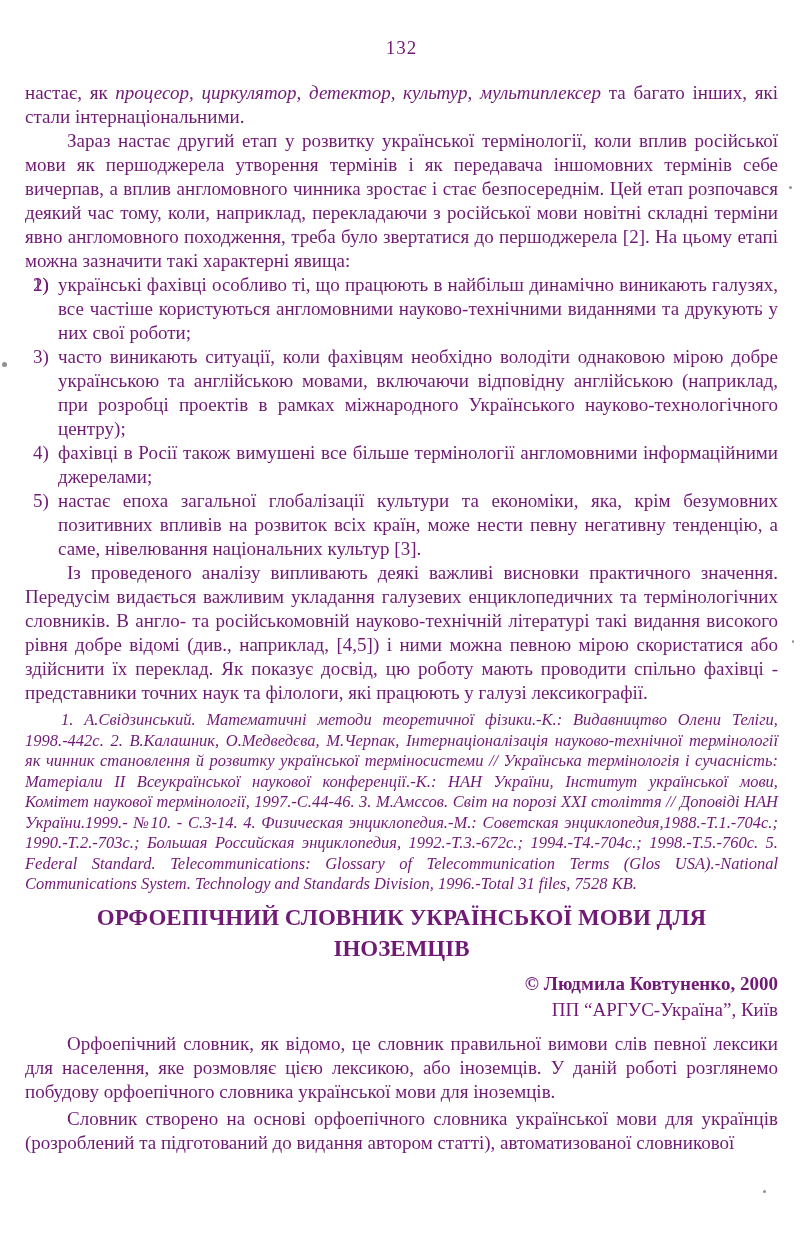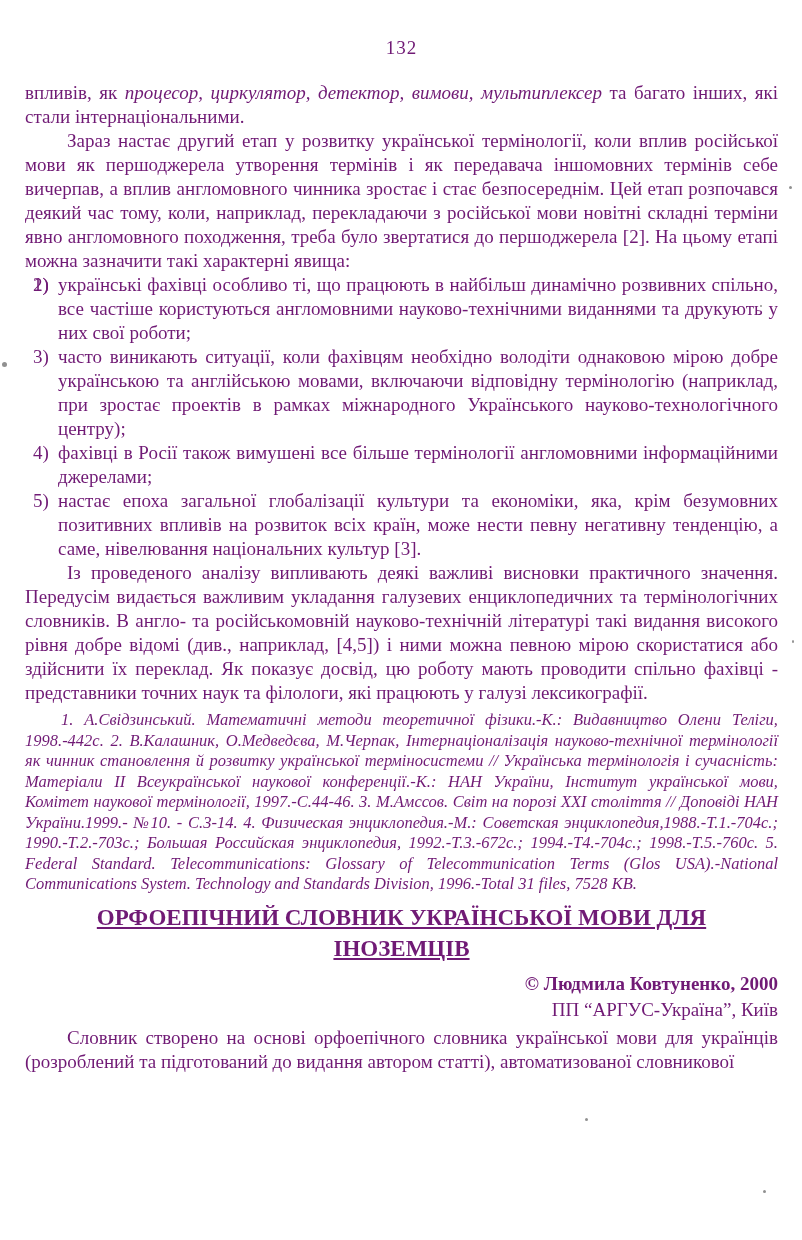--- a/index.html
+++ b/index.html
@@ -57,21 +57,20 @@
     line-height: 20.5px;
     text-align: justify;
     text-indent: 36px;
   }
   .article-title {
     margin-top: 7px;
     text-align: center;
     font-weight: bold;
     font-size: 23px;
     line-height: 31px;
-    text-decoration: underline;
   }
   .copyright-line {
     margin-top: 7px;
     font-weight: bold;
     font-size: 19px;
     line-height: 26px;
     text-align: right;
   }
   .affiliation-line {
     font-size: 19px;
@@ -92,33 +91,33 @@
 </head>
 <body>
 
 <div class="page">
 
   <div class="content">
 
     <div class="page-number">132</div>
 
     <div class="bodytext">
-      <p class="para-cont intro-first"><span>впливів, як </span><span class="term-italic">процесор, циркулятор, детектор, вимови, мультиплексер</span><span> та багато інших, які стали інтернаціональними.</span></p>
+      <p class="para-cont intro-first"><span>настає, як </span><span class="term-italic">процесор, циркулятор, детектор, культур, мультиплексер</span><span> та багато інших, які стали інтернаціональними.</span></p>
       <p class="para">Зараз настає другий етап у розвитку української термінології, коли вплив російської мови як першоджерела утворення термінів і як передавача іншомовних термінів себе вичерпав, а вплив англомовного чинника зростає і стає безпосереднім. Цей етап розпочався деякий час тому, коли, наприклад, перекладаючи з російської мови новітні складні терміни явно англомовного походження, треба було звертатися до першоджерела [2]. На цьому етапі можна зазначити такі характерні явища:</p>
     </div>
 
     <div class="numbered-list">
       <div class="list-item">
         <span class="num">1)</span>
       </div>
       <div class="list-item">
-        <span class="num">2)</span><span>українські фахівці особливо ті, що працюють в найбільш динамічно розвивних спільно, все частіше користуються англомовними науково-технічними виданнями та друкують у них свої роботи;</span>
+        <span class="num">2)</span><span>українські фахівці особливо ті, що працюють в найбільш динамічно виникають галузях, все частіше користуються англомовними науково-технічними виданнями та друкують у них свої роботи;</span>
       </div>
       <div class="list-item">
-        <span class="num">3)</span><span>часто виникають ситуації, коли фахівцям необхідно володіти однаковою мірою добре українською та англійською мовами, включаючи відповідну термінологію (наприклад, при зростає проектів в рамках міжнародного Українського науково-технологічного центру);</span>
+        <span class="num">3)</span><span>часто виникають ситуації, коли фахівцям необхідно володіти однаковою мірою добре українською та англійською мовами, включаючи відповідну англійською (наприклад, при розробці проектів в рамках міжнародного Українського науково-технологічного центру);</span>
       </div>
       <div class="list-item">
         <span class="num">4)</span><span>фахівці в Росії також вимушені все більше термінології англомовними інформаційними джерелами;</span>
       </div>
       <div class="list-item">
         <span class="num">5)</span><span>настає епоха загальної глобалізації культури та економіки, яка, крім безумовних позитивних впливів на розвиток всіх країн, може нести певну негативну тенденцію, а саме, нівелювання національних культур [3].</span>
       </div>
     </div>
 
     <div class="bodytext">
@@ -129,20 +128,21 @@
 
     <div class="article-title">
       <div>ОРФОЕПІЧНИЙ СЛОВНИК УКРАЇНСЬКОЇ МОВИ ДЛЯ</div>
       <div>ІНОЗЕМЦІВ</div>
     </div>
 
     <div class="copyright-line">© Людмила Ковтуненко, 2000</div>
     <div class="affiliation-line">ПП “АРГУС-Україна”, Київ</div>
 
     <div class="bodytext">
+      <p class="para article-p1">Орфоепічний словник, як відомо, це словник правильної вимови слів певної лексики для населення, яке розмовляє цією лексикою, або іноземців. У даній роботі розглянемо побудову орфоепічного словника української мови для іноземців.</p>
       <p class="para article-p2">Словник створено на основі орфоепічного словника української мови для українців (розроблений та підготований до видання автором статті), автоматизованої словникової</p>
     </div>
 
   </div>
 
   <div class="speckle sp1"></div>
   <div class="speckle sp2"></div>
   <div class="speckle sp3"></div>
   <div class="speckle sp4"></div>
   <div class="speckle sp5"></div>

